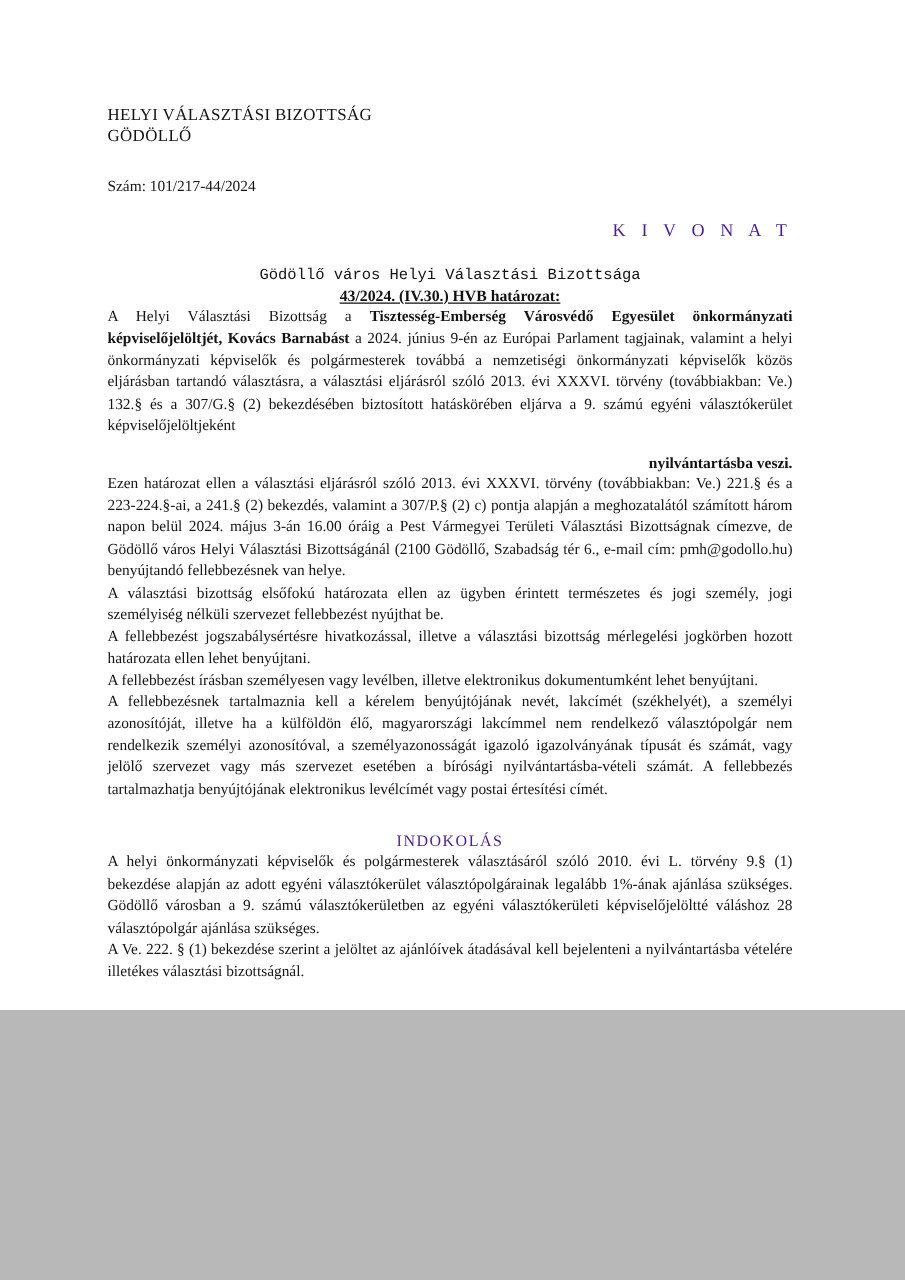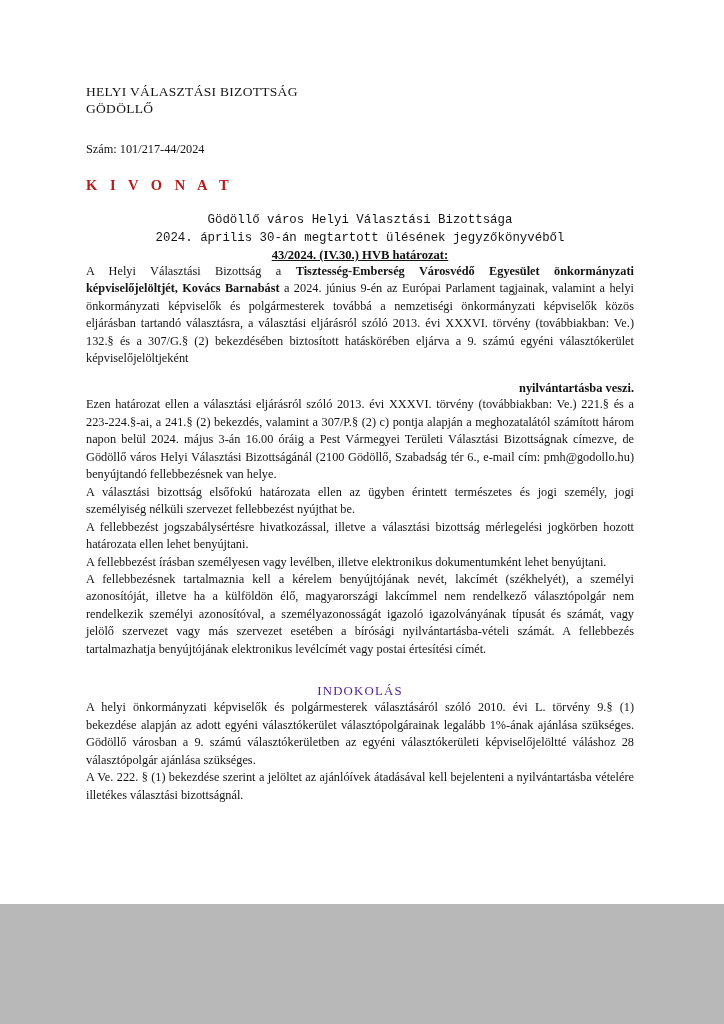--- a/index.html
+++ b/index.html
@@ -5,21 +5,21 @@
   html, body {
     margin: 0;
     padding: 0;
     background: #b8b8b8;
   }
   body {
     font-family: "Liberation Serif", serif;
   }
   .page {
     width: 724px;
-    height: 904px;
+    height: 808px;
     background: #ffffff;
     margin: 0 auto;
     position: relative;
     box-sizing: border-box;
     overflow: hidden;
   }
   .page-inner {
     position: absolute;
     left: 86px;
     top: 84px;
@@ -34,25 +34,25 @@
   .doc-header div {
     white-space: pre;
   }
   .case-number {
     margin-top: 24px;
     font-size: 12.3px;
     color: #141414;
   }
   .kivonat-title {
     margin-top: 20px;
-    text-align: left;
+    text-align: right;
     font-size: 14.5px;
-    font-weight: bold;
+    font-weight: normal;
     letter-spacing: 4.5px;
-    color: #b91c1c;
+    color: #4c1d95;
   }
   .subtitle {
     margin-top: 18px;
     text-align: center;
     font-size: 12.4px;
     line-height: 1.45;
     color: #141414;
     font-family: Liberation Mono, monospace;
   }
   .resolution-id {
@@ -99,21 +99,20 @@
       <div>HELYI VÁLASZTÁSI BIZOTTSÁG</div>
       <div>GÖDÖLLŐ</div>
     </div>
 
     <div class="case-number">Szám: 101/217-44/2024</div>
 
     <div class="kivonat-title">K I V O N A T</div>
 
     <div class="subtitle">
       <div>Gödöllő város Helyi Választási Bizottsága</div>
-      <div>2024. április 30-án megtartott ülésének jegyzőkönyvéből</div>
     </div>
 
     <div class="resolution-id">43/2024. (IV.30.) HVB határozat:</div>
 
     <p class="body-text block-gap"><span>A Helyi Választási Bizottság a </span><b>Tisztesség-Emberség Városvédő Egyesület önkormányzati képviselőjelöltjét, Kovács Barnabást</b><span> a 2024. június 9-én az Európai Parlament tagjainak, valamint a helyi önkormányzati képviselők és polgármesterek továbbá a nemzetiségi önkormányzati képviselők közös eljárásban tartandó választásra, a választási eljárásról szóló 2013. évi XXXVI. törvény (továbbiakban: Ve.) 132.§ és a 307/G.§ (2) bekezdésében biztosított hatáskörében eljárva a 9. számú egyéni választókerület képviselőjelöltjeként</span></p>
 
     <p class="center-bold">nyilvántartásba veszi.</p>
 
     <p class="body-text block-gap">Ezen határozat ellen a választási eljárásról szóló 2013. évi XXXVI. törvény (továbbiakban: Ve.) 221.§ és a 223-224.§-ai, a 241.§ (2) bekezdés, valamint a 307/P.§ (2) c) pontja alapján a meghozatalától számított három napon belül 2024. május 3-án 16.00 óráig a Pest Vármegyei Területi Választási Bizottságnak címezve, de Gödöllő város Helyi Választási Bizottságánál (2100 Gödöllő, Szabadság tér 6., e-mail cím: pmh@godollo.hu) benyújtandó fellebbezésnek van helye.</p>
 

